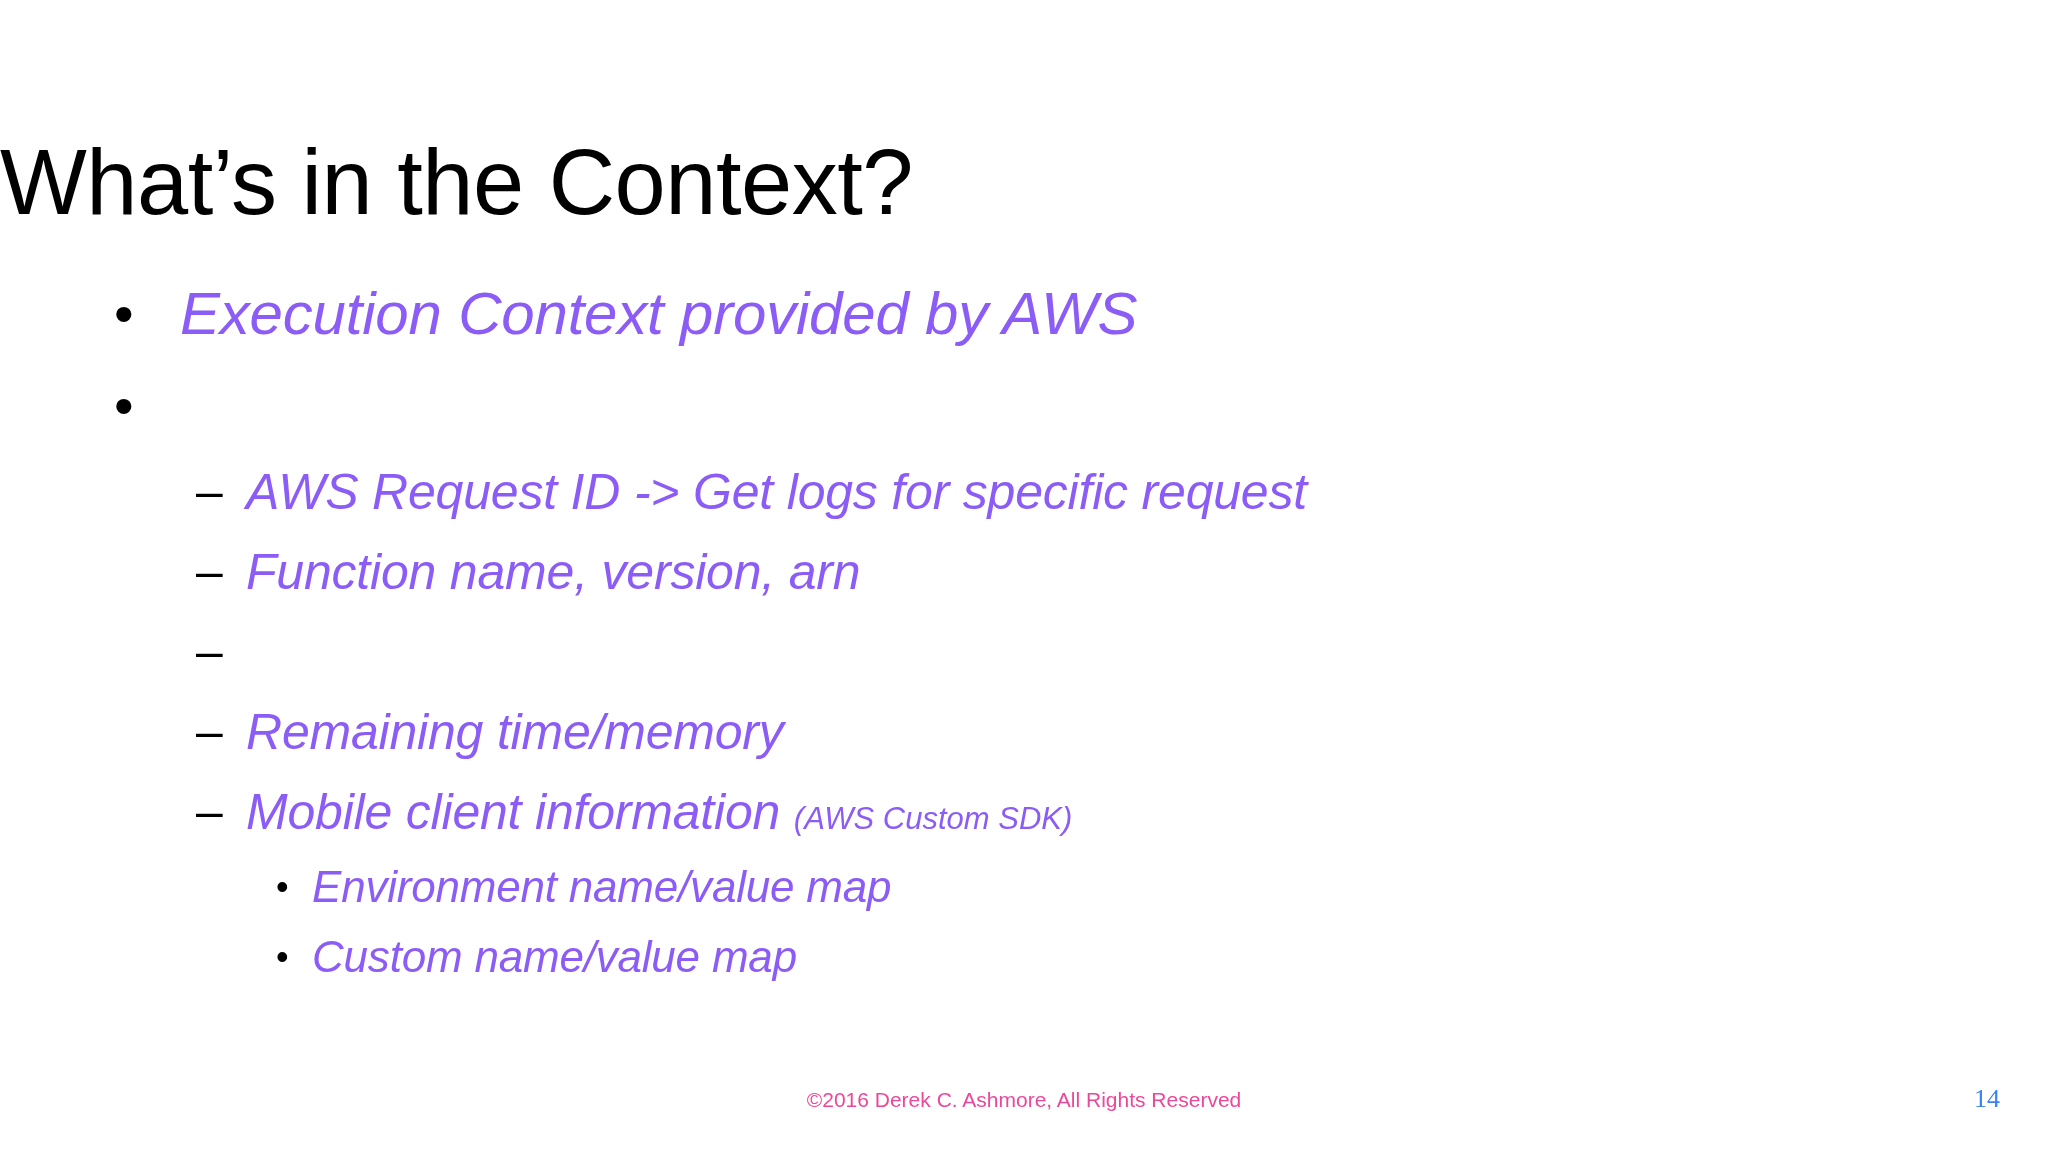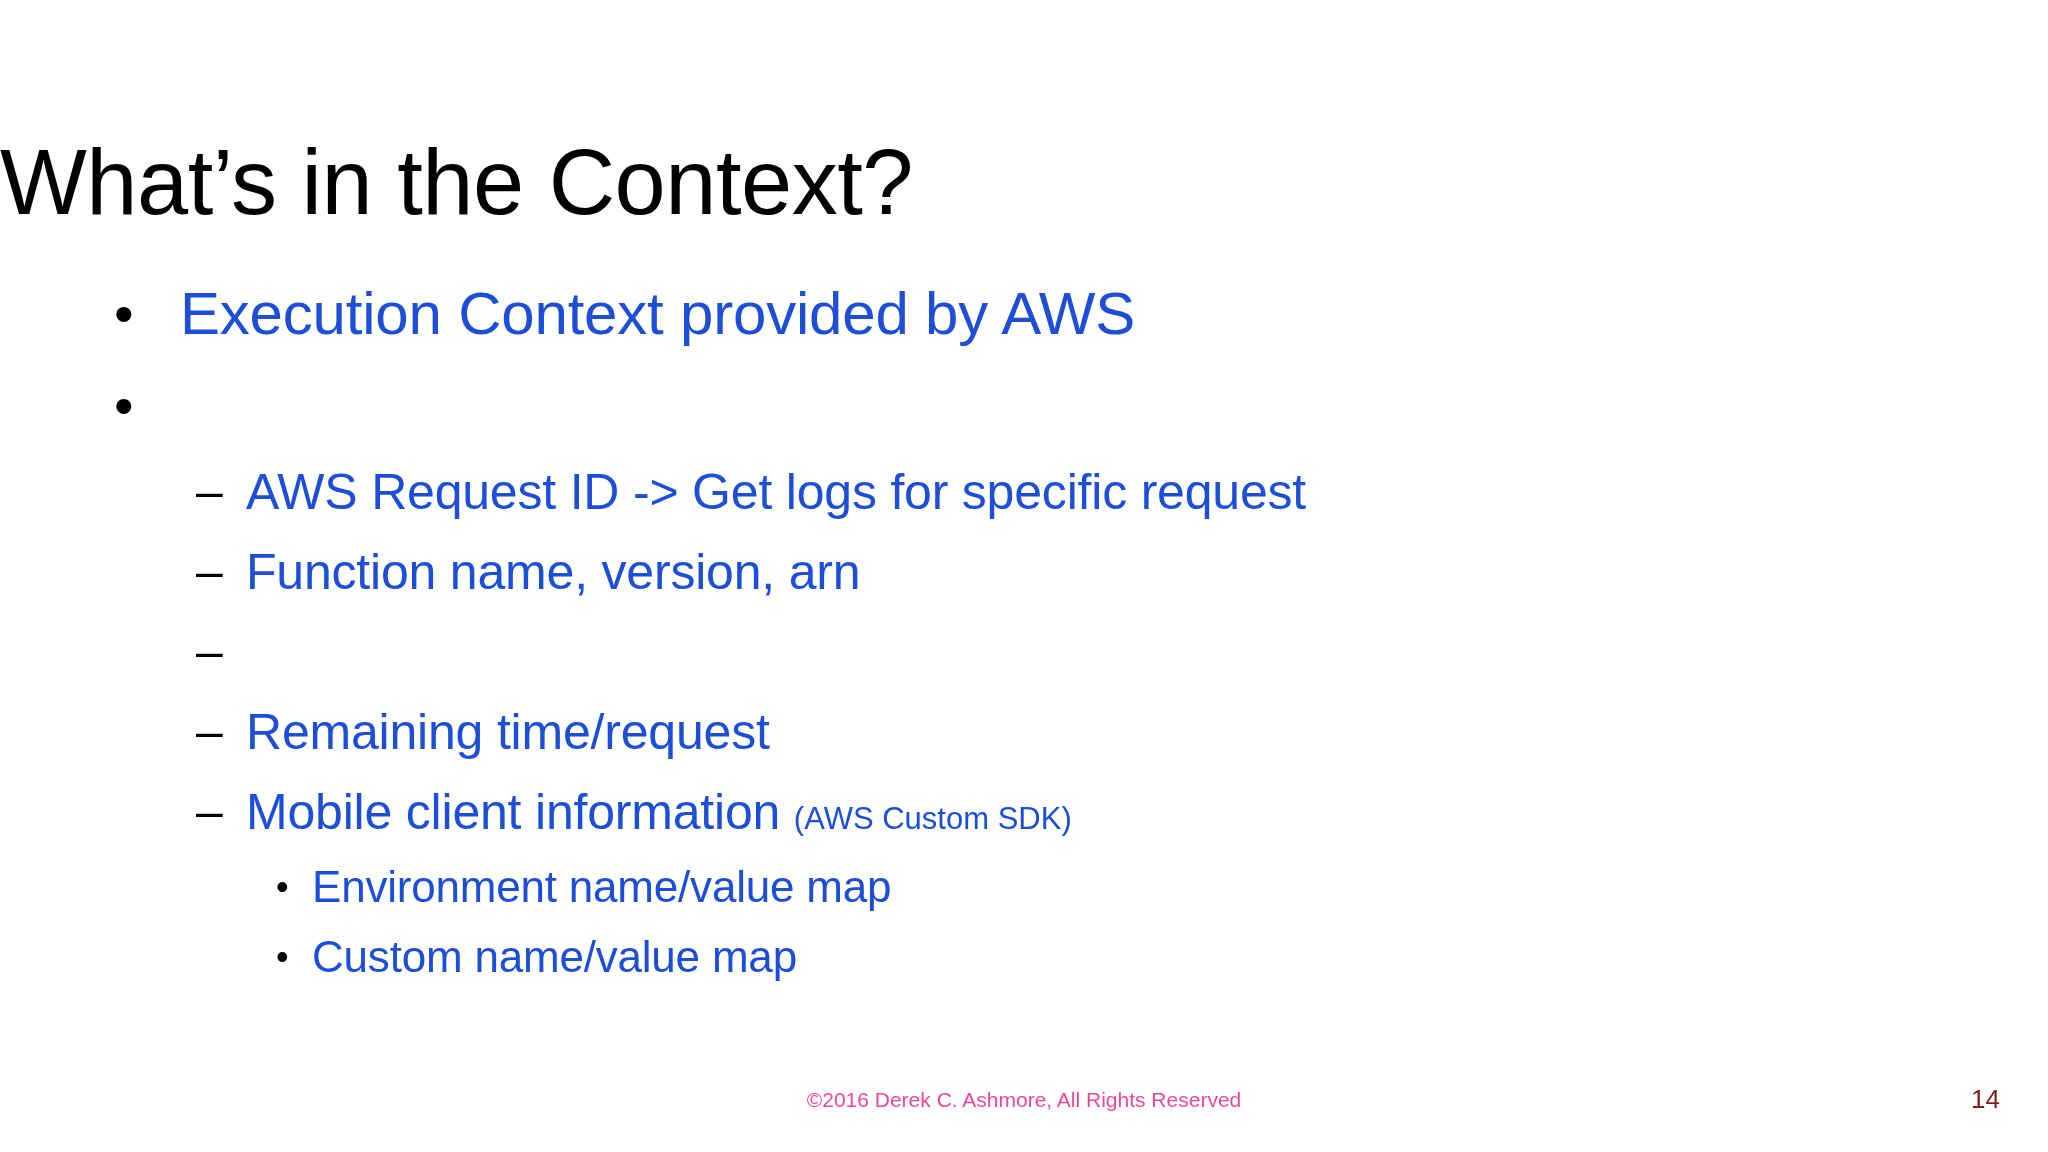--- a/index.html
+++ b/index.html
@@ -48,21 +48,22 @@
 
   .marker {
     position: absolute;
     display: inline-block;
     text-align: left;
     color: #000000;
   }
 
   .bullet-text {
     display: inline-block;
-    color: #1d4ed8;
+    color: #8b5cf6;
+    font-style: italic;
   }
 
   
   .level-1 {
     height: 92px;
   }
   .level-1 .marker {
     left: 114px;
     top: 0;
     font-size: 56px;
@@ -125,38 +126,39 @@
     font-size: 21px;
     color: #ec4899;
     white-space: nowrap;
   }
 
   #footer-page-number {
     position: absolute;
     right: 48px;
     top: 1084px;
     font-size: 26px;
-    color: #7f1d1d;
+    color: #3b82f6;
     text-align: center;
+    font-family: Liberation Serif, serif;
   }
 </style>
 </head>
 <body>
 
 <div id="slide">
 
   <h1 id="slide-title">What’s in the Context?</h1>
 
   <div id="body-list">
       <div class="bullet-row level-1"><span class="marker">•</span><span class="bullet-text">Execution Context provided by AWS</span></div>
       <div class="bullet-row level-1"><span class="marker">•</span></div>
       <div class="bullet-row level-2"><span class="marker">–</span><span class="bullet-text">AWS Request ID -&gt; Get logs for specific request</span></div>
       <div class="bullet-row level-2"><span class="marker">–</span><span class="bullet-text">Function name, version, arn</span></div>
       <div class="bullet-row level-2"><span class="marker">–</span></div>
-      <div class="bullet-row level-2"><span class="marker">–</span><span class="bullet-text">Remaining time/request</span></div>
+      <div class="bullet-row level-2"><span class="marker">–</span><span class="bullet-text">Remaining time/memory</span></div>
       <div class="bullet-row level-2"><span class="marker">–</span><span class="bullet-text">Mobile client information <span class="note">(AWS Custom SDK)</span></span></div>
       <div class="bullet-row level-3"><span class="marker">•</span><span class="bullet-text">Environment name/value map</span></div>
       <div class="bullet-row level-3"><span class="marker">•</span><span class="bullet-text">Custom name/value map</span></div>
     </div>
 
   <div id="footer-copyright">©2016 Derek C. Ashmore, All Rights Reserved</div>
 
   <div id="footer-page-number">14</div>
 
 </div>

